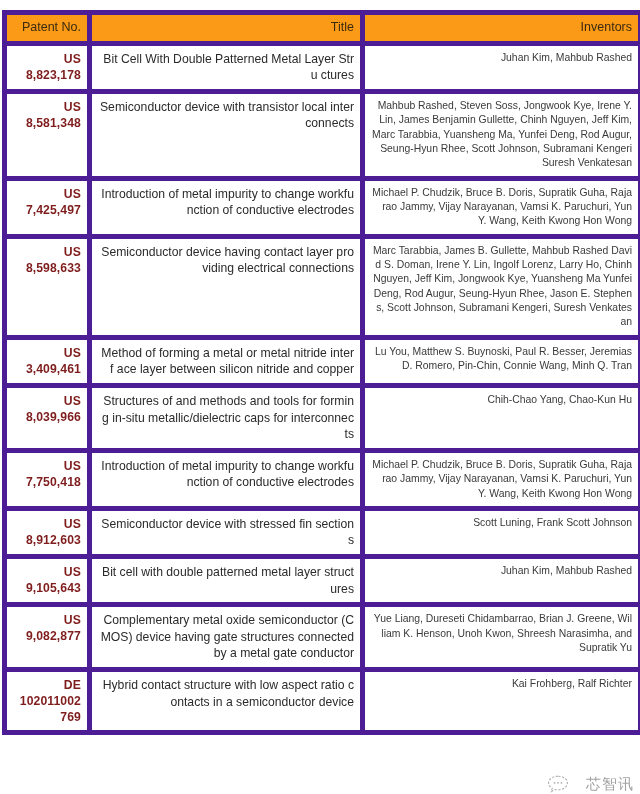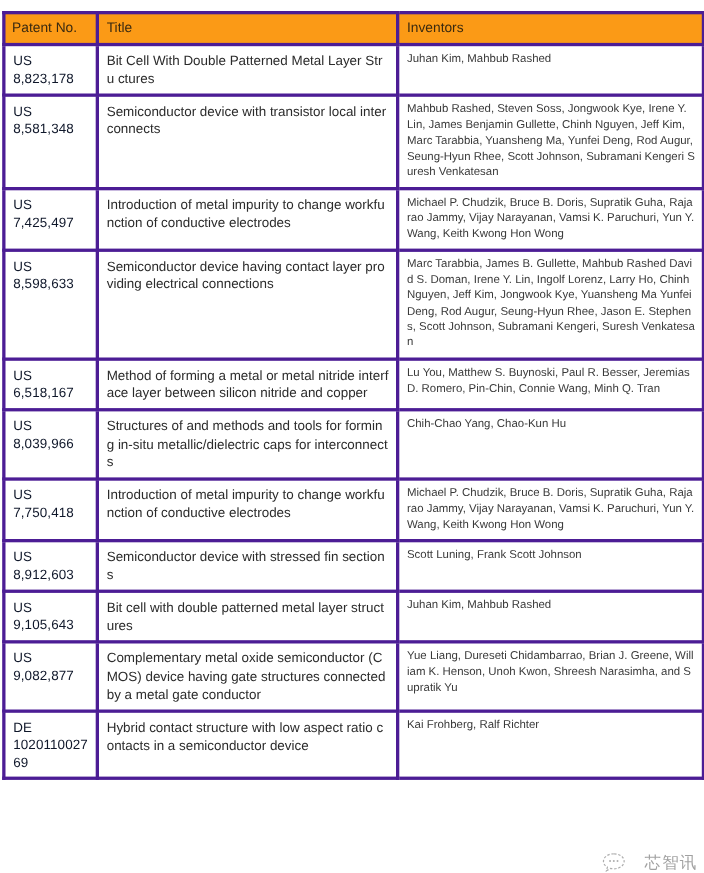--- a/index.html
+++ b/index.html
@@ -23,24 +23,24 @@
   }
   table.patent-table {
     border-collapse: collapse;
     width: 636px;
     margin-left: 2px;
     margin-top: 10px;
     table-layout: fixed;
   }
   table.patent-table td,
   table.patent-table th {
-    border: 3px solid #4c1d95;
+    border: 5px solid #4c1d95;
     vertical-align: top;
     padding: 5px 6px 5px 7px;
-    text-align: left;
+    text-align: right;
   }
   
   col.c-patent { width: 85px; }
   col.c-title  { width: 273px; }
   col.c-inv    { width: 278px; }
 
   thead th {
     background: #FB9A16;
     color: #3a2a10;
     font-weight: normal;
@@ -48,24 +48,25 @@
     line-height: 1.25;
     padding-top: 7px;
     padding-bottom: 7px;
     border-color: #6b6b6b;
   }
   thead th.h-patent { padding-left: 6px; }
 
   td.cell-patent {
     font-size: 12.2px;
     line-height: 1.32;
-    color: #0f172a;
+    color: #7f1d1d;
     letter-spacing: 0.1px;
     white-space: normal;
     word-break: break-word;
+    font-weight: bold;
   }
   td.cell-title {
     font-size: 12.2px;
     line-height: 1.36;
     color: #2b2b2b;
     word-break: break-all;
   }
   td.cell-inv {
     font-size: 10.4px;
     line-height: 1.38;
@@ -131,21 +132,21 @@
           <td class="cell-patent">US 7,425,497</td>
           <td class="cell-title">Introduction of metal impurity to change workfu nction of conductive electrodes</td>
           <td class="cell-inv">Michael P. Chudzik, Bruce B. Doris, Supratik Guha, Rajarao Jammy, Vijay Narayanan, Vamsi K. Paruchuri, Yun Y. Wang, Keith Kwong Hon Wong</td>
         </tr>
         <tr>
           <td class="cell-patent">US 8,598,633</td>
           <td class="cell-title">Semiconductor device having contact layer pro viding electrical connections</td>
           <td class="cell-inv">Marc Tarabbia, James B. Gullette, Mahbub Rashed David S. Doman, Irene Y. Lin, Ingolf Lorenz, Larry Ho, Chinh Nguyen, Jeff Kim, Jongwook Kye, Yuansheng Ma Yunfei Deng, Rod Augur, Seung-Hyun Rhee, Jason E. Stephens, Scott Johnson, Subramani Kengeri, Suresh Venkatesan</td>
         </tr>
         <tr>
-          <td class="cell-patent">US 6,518,167</td>
+          <td class="cell-patent">US 3,409,461</td>
           <td class="cell-title">Method of forming a metal or metal nitride interf ace layer between silicon nitride and copper</td>
           <td class="cell-inv">Lu You, Matthew S. Buynoski, Paul R. Besser, Jeremias D. Romero, Pin-Chin, Connie Wang, Minh Q. Tran</td>
         </tr>
         <tr>
           <td class="cell-patent">US 8,039,966</td>
           <td class="cell-title">Structures of and methods and tools for forming in-situ metallic/dielectric caps for interconnects</td>
           <td class="cell-inv">Chih-Chao Yang, Chao-Kun Hu</td>
         </tr>
         <tr>
           <td class="cell-patent">US 7,750,418</td>

